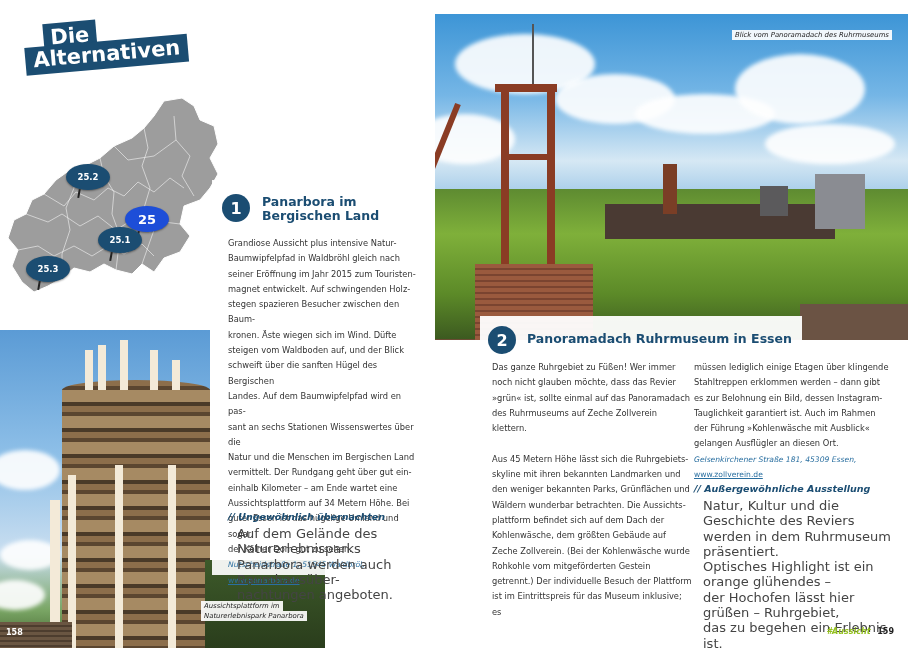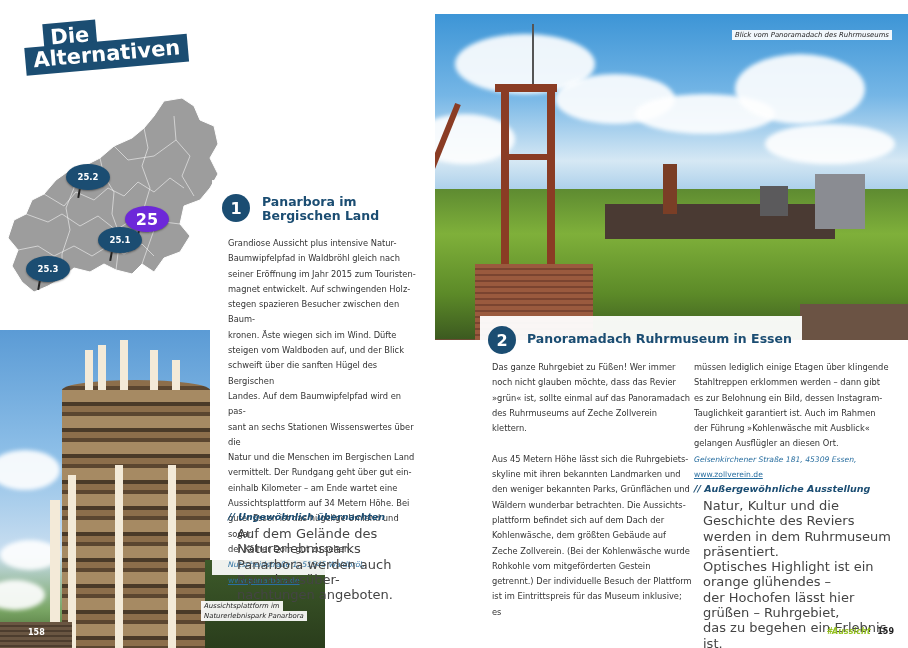--- a/index.html
+++ b/index.html
@@ -5,40 +5,40 @@
 *{box-sizing:border-box;margin:0;padding:0}
 body{width:908px;height:648px;overflow:hidden;background:#fff;font-family:"DejaVu Sans","Liberation Sans",sans-serif;position:relative}
 .spread{position:absolute;inset:0;width:908px;height:648px;overflow:hidden;background:#fff}
 .title-badge{position:absolute;left:22px;top:22px;width:165px;height:58px;transform:rotate(-5deg);transform-origin:left top}
 .tb1{position:absolute;left:20px;top:4px;background:#1b4d72;color:#fff;font-weight:bold;font-size:21px;padding:1px 7px 0 7px;line-height:26px}
 .tb2{position:absolute;left:0;top:26px;background:#1b4d72;color:#fff;font-weight:bold;font-size:21px;padding:0 8px 2px 8px;line-height:26px}
 .map{position:absolute;left:4px;top:96px;width:220px;height:200px}
 .pin{position:absolute;width:44px;height:26px;border-radius:50%;color:#fff;font-weight:bold;font-size:8.5px;display:flex;align-items:center;justify-content:center;box-shadow:0 1px 2px rgba(0,0,0,.4)}
 .pin::after{content:"";position:absolute;left:12px;top:25px;width:2px;height:9px;background:#222;transform:rotate(10deg)}
 .pin.blue{background:#1b4d72}
-.pin.green{background:#6d28d9;font-size:16px}
+.pin.green{background:#1d4ed8;font-size:13px}
 .photo-left{position:absolute;left:0;top:330px;width:210px;height:318px;overflow:hidden;background:linear-gradient(180deg,#5b9bd5 0%,#8fc0e8 40%,#c9def0 70%,#7aa665 88%,#3f5e2b 100%)}
 .photo-left-ext{position:absolute;left:205px;top:560px;width:120px;height:88px;background:linear-gradient(180deg,#3d5a2a,#2a3d1c)}
 .tower{position:absolute;left:62px;top:50px;width:148px;height:268px;background:repeating-linear-gradient(180deg,#8c6e4b 0 6px,#5b4630 6px 10px,#a68a63 10px 22px,#4a3a28 22px 26px);border-radius:50% 50% 0 0/10px 10px 0 0}
 .tower-pillar{position:absolute;width:8px;background:#f3ead8}
 .panel-left{position:absolute;left:212px;top:180px;width:205px;height:395px;background:rgba(255,255,255,.92)}
 .num-circle{position:absolute;border-radius:50%;background:#1b4d72;color:#fff;font-weight:bold;display:flex;align-items:center;justify-content:center}
 .sec-title{position:absolute;color:#1b4d72;font-weight:bold}
 .body-text{position:absolute;font-size:8.3px;line-height:15.3px;color:#333}
 .body-text p{margin:0}
 .addr{color:#2a6fa0;font-style:italic;font-size:7.6px}
 .link{color:#2a6fa0;text-decoration:underline;font-size:7.6px}
 .tip-title{position:absolute;font-weight:bold;font-style:italic;color:#1b4d72;font-size:9.5px}
 .tip-text{position:absolute;font-size:13px;line-height:15.3px;color:#444}
 .caption{position:absolute;background:rgba(255,255,255,.92);font-style:italic;font-size:6.9px;color:#222;padding:0 3px;line-height:10px;white-space:nowrap}
 .photo-right{position:absolute;left:435px;top:14px;width:473px;height:326px;overflow:hidden;background:linear-gradient(180deg,#3d95d6 0%,#75b6e6 25%,#d6e8f4 45%,#a7cde9 55%,#8fb15a 60%,#4f7a2a 85%,#6b4b33 100%)}
 .cloud{position:absolute;background:#fff;border-radius:50%;filter:blur(2px);opacity:.9}
 .headframe{position:absolute;background:#8a3c24}
 .panel-right-title{position:absolute;left:480px;top:316px;width:322px;height:40px;background:rgba(255,255,255,.95)}
-.footer-left{position:absolute;left:28px;top:628px;color:#fff;font-size:8px;font-weight:bold}
+.footer-left{position:absolute;left:6px;top:628px;color:#fff;font-size:8px;font-weight:bold}
 .footer-right{position:absolute;right:14px;top:627px;font-size:8px;font-weight:bold;color:#222}
 .footer-right .tag{color:#94c11f;font-style:italic;margin-right:4px}
 </style>
 </head>
 <body>
 
 <div class="spread">
 
   <div class="title-badge">
     <div class="tb1">Die</div>

